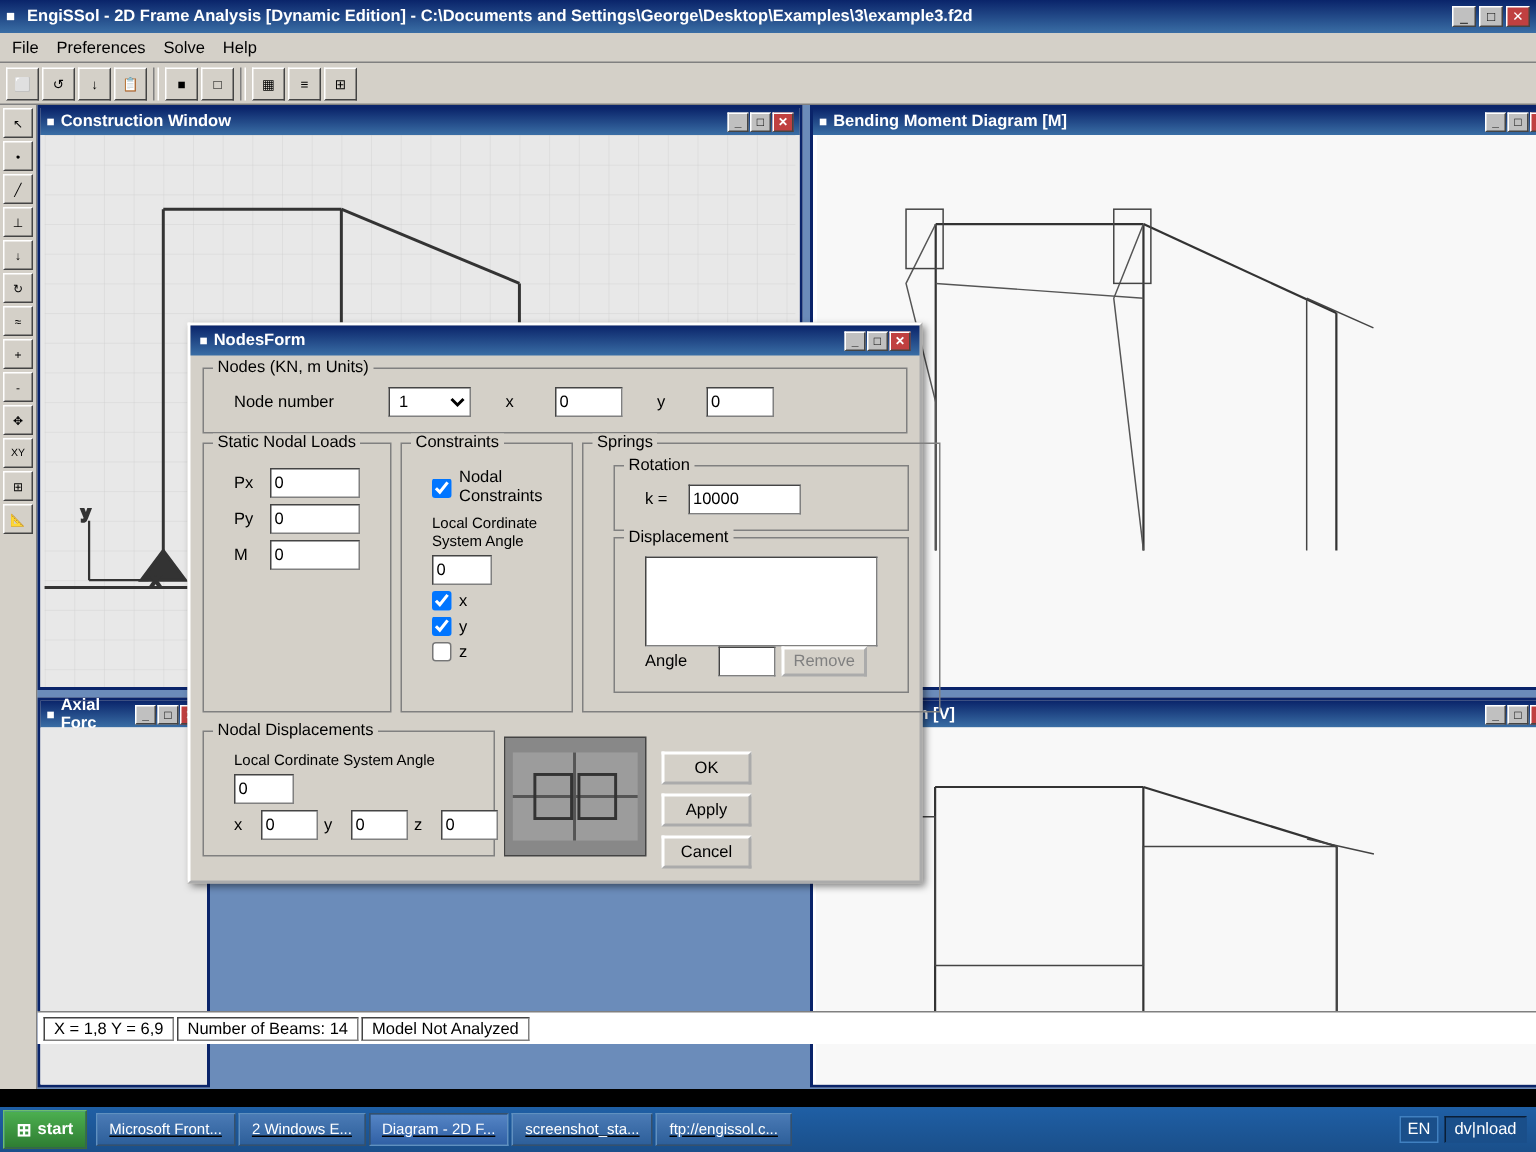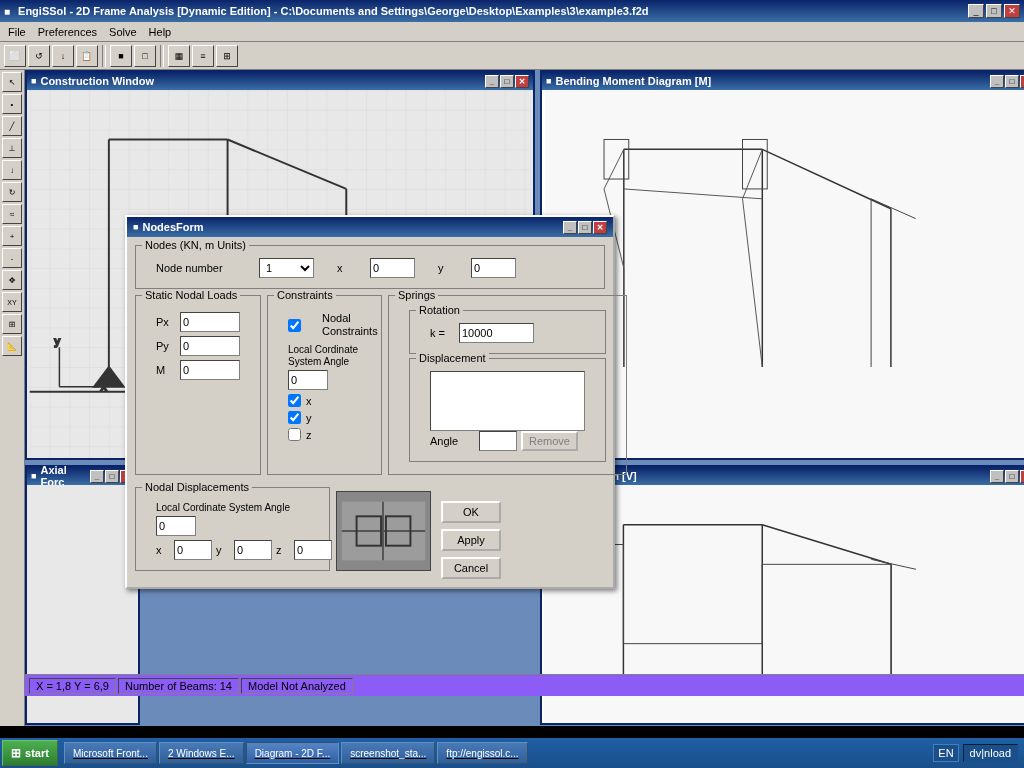--- a/index.html
+++ b/index.html
@@ -292,21 +292,21 @@
       overflow: hidden;
     }
 
     
     .status-bar {
       position: absolute;
       bottom: 0;
       left: 0;
       width: 100%;
       height: 22px;
-      background: #8b5cf6;
+      background: #ffffff;
       border-top: 1px solid #808080;
       display: flex;
       align-items: center;
       padding: 0 4px;
       gap: 0;
     }
     .status-panel {
       border: 1px solid #808080;
       border-top-color: #444;
       border-left-color: #444;
@@ -639,21 +639,21 @@
               <input class="win-input win-input-md" type="text" value="0" style="">
             </div>
             <div class="form-row">
               <span class="form-label" style="min-width:20px;">M</span>
               <input class="win-input win-input-md" type="text" value="0" style="">
             </div>
           </div>
 
           <div class="group-box col-mid" style="width:115px; min-height:140px;">
             <span class="group-box-title">Constraints</span>
-            <div class="form-row" style="margin-top:12px; gap:18px;">
+            <div class="form-row" style="margin-top:12px; gap:2px;">
               <input type="checkbox" class="win-checkbox" checked="" style="">
               <span class="form-label" style="min-width:60px;line-height:1.2;">Nodal Constraints</span>
             </div>
             <div class="form-label" style="font-size:10px; margin-top:6px; line-height:1.2;">Local Cordinate System Angle</div>
             <div class="form-row" style="margin-top:2px;">
               <input class="win-input win-input-sm" type="text" value="0" style="width: 40px;">
             </div>
             <div class="form-row" style="margin-top:4px; gap:2px;">
               <input type="checkbox" class="win-checkbox" checked="" style="">
               <span class="form-label">x</span>

